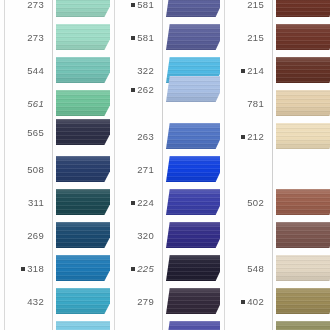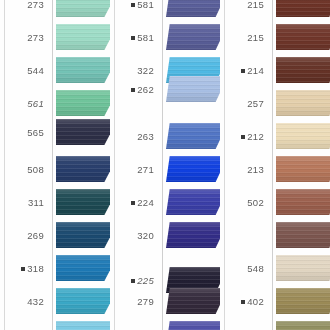--- a/index.html
+++ b/index.html
@@ -299,21 +299,21 @@
           </div>
         </div>
         <div class="row" style="top: 219px;">
           <div class="label"><span>320</span></div>
           <div class="swatch" title="320" style="--c: #332d87;">
             <div class="fill"></div>
             <div class="tex"></div>
             <div class="shade"></div>
           </div>
         </div>
-        <div class="row" style="top: 264px; font-style: italic;">
+        <div class="row" style="top: 252px; font-style: italic;">
           <div class="label"><span class="marker"></span><span>225</span></div>
           <div class="swatch" title="225" style="--c: #221f33;">
             <div class="fill"></div>
             <div class="tex"></div>
             <div class="shade"></div>
           </div>
         </div>
         <div class="row" style="top: 285px; padding-left: 20px;">
           <div class="label"><span>279</span></div>
           <div class="swatch" title="279" style="--c: #342a3c;">
@@ -355,43 +355,35 @@
         </div>
         <div class="row" style="top: 54px;">
           <div class="label"><span class="marker"></span><span>214</span></div>
           <div class="swatch" title="214" style="--c: #653226;">
             <div class="fill"></div>
             <div class="tex"></div>
             <div class="shade"></div>
           </div>
         </div>
         <div class="row" style="top: 87px;">
-          <div class="label"><span>257</span></div>
+          <div class="label"><span>781</span></div>
           <div class="swatch" title="518" style="--c: #e4cfab;">
             <div class="fill"></div>
             <div class="tex"></div>
             <div class="shade"></div>
           </div>
         </div>
         <div class="row" style="top: 120px;">
           <div class="label"><span class="marker"></span><span>212</span></div>
           <div class="swatch" title="212" style="--c: #eddcb8;">
             <div class="fill"></div>
             <div class="tex"></div>
             <div class="shade"></div>
           </div>
         </div>
-        <div class="row" style="top: 153px;">
-          <div class="label"><span>213</span></div>
-          <div class="swatch" title="213" style="--c: #b7775b;">
-            <div class="fill"></div>
-            <div class="tex"></div>
-            <div class="shade"></div>
-          </div>
-        </div>
         <div class="row" style="top: 186px;">
           <div class="label"><span>502</span></div>
           <div class="swatch" title="502" style="--c: #9b5f4d;">
             <div class="fill"></div>
             <div class="tex"></div>
             <div class="shade"></div>
           </div>
         </div>
         <div class="row" style="top: 219px;">
           <div class="swatch" title="427" style="--c: #7c564f;">

